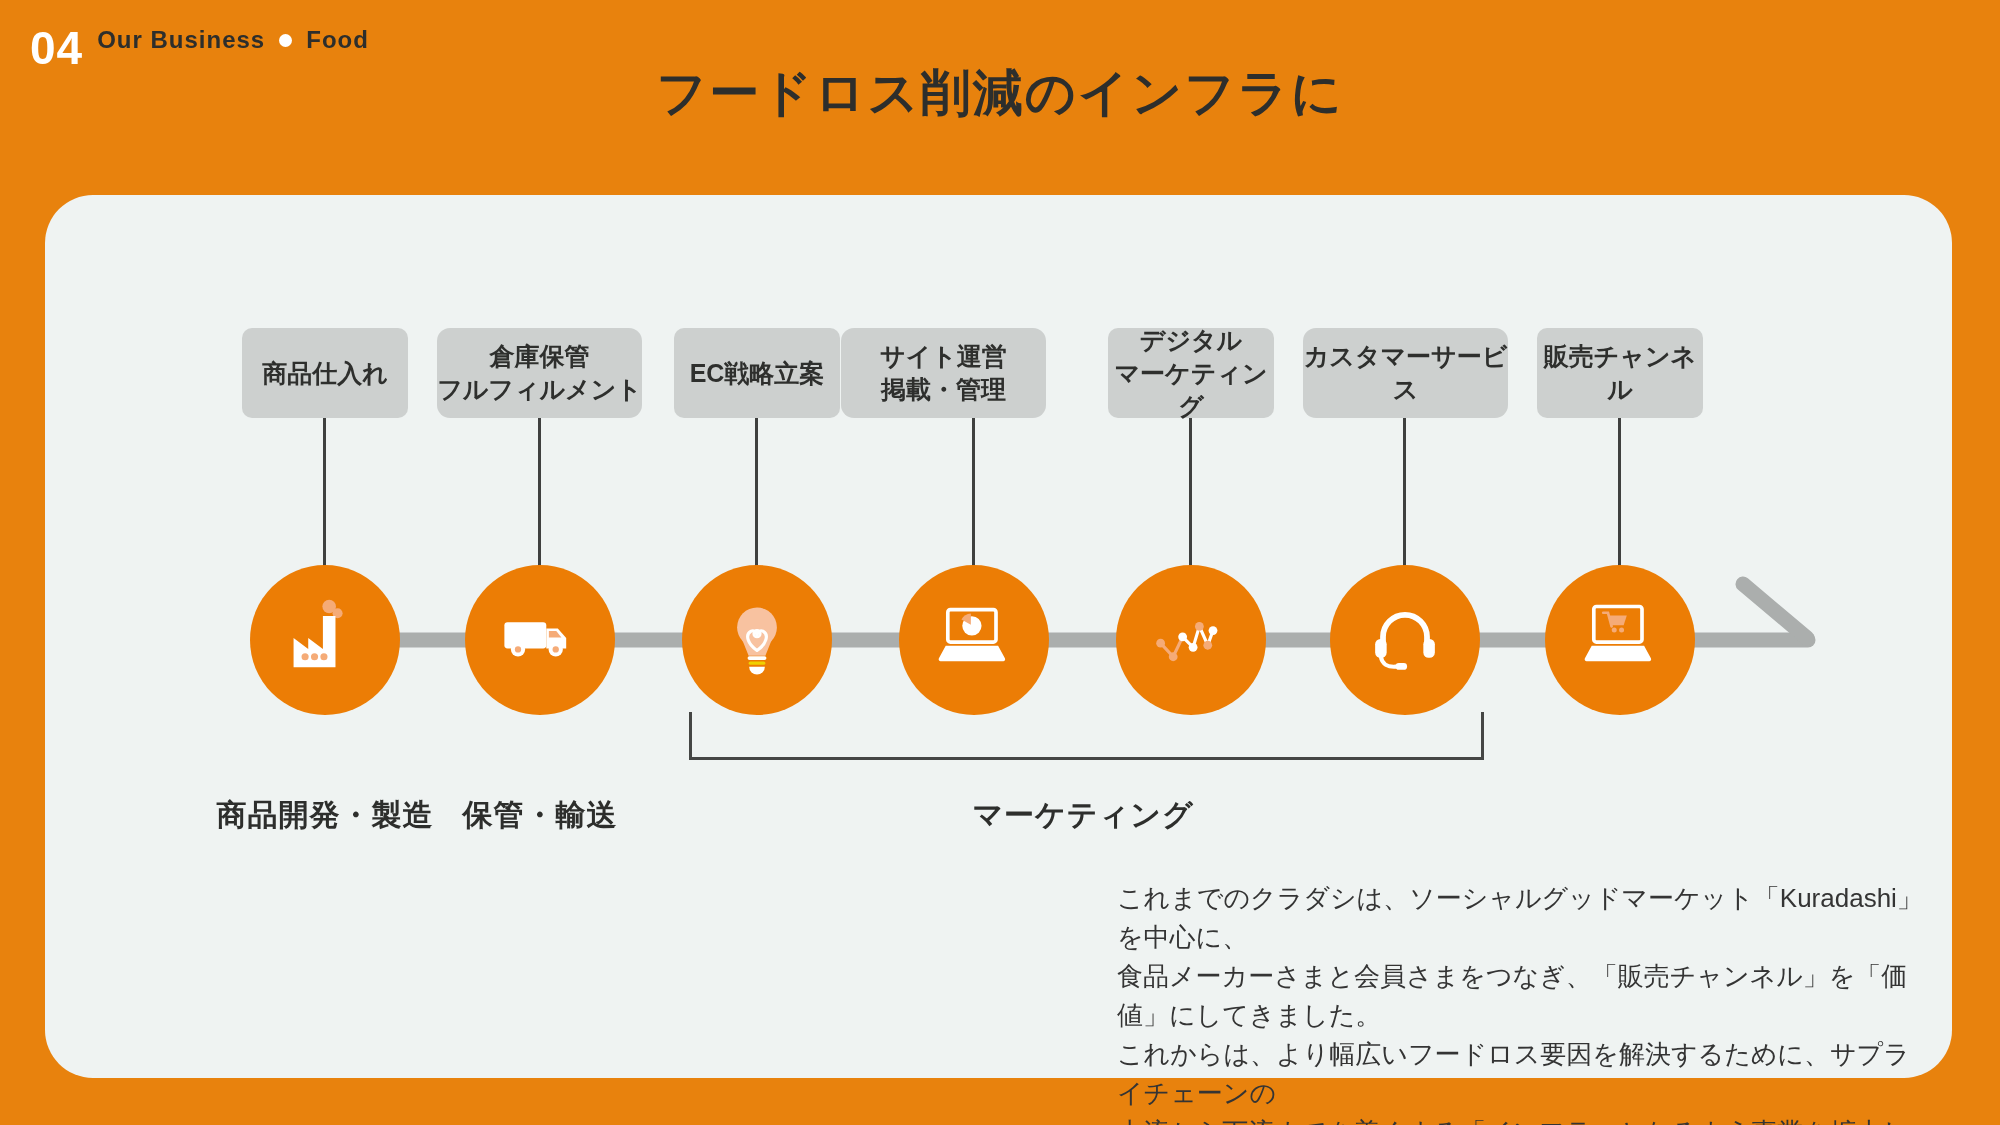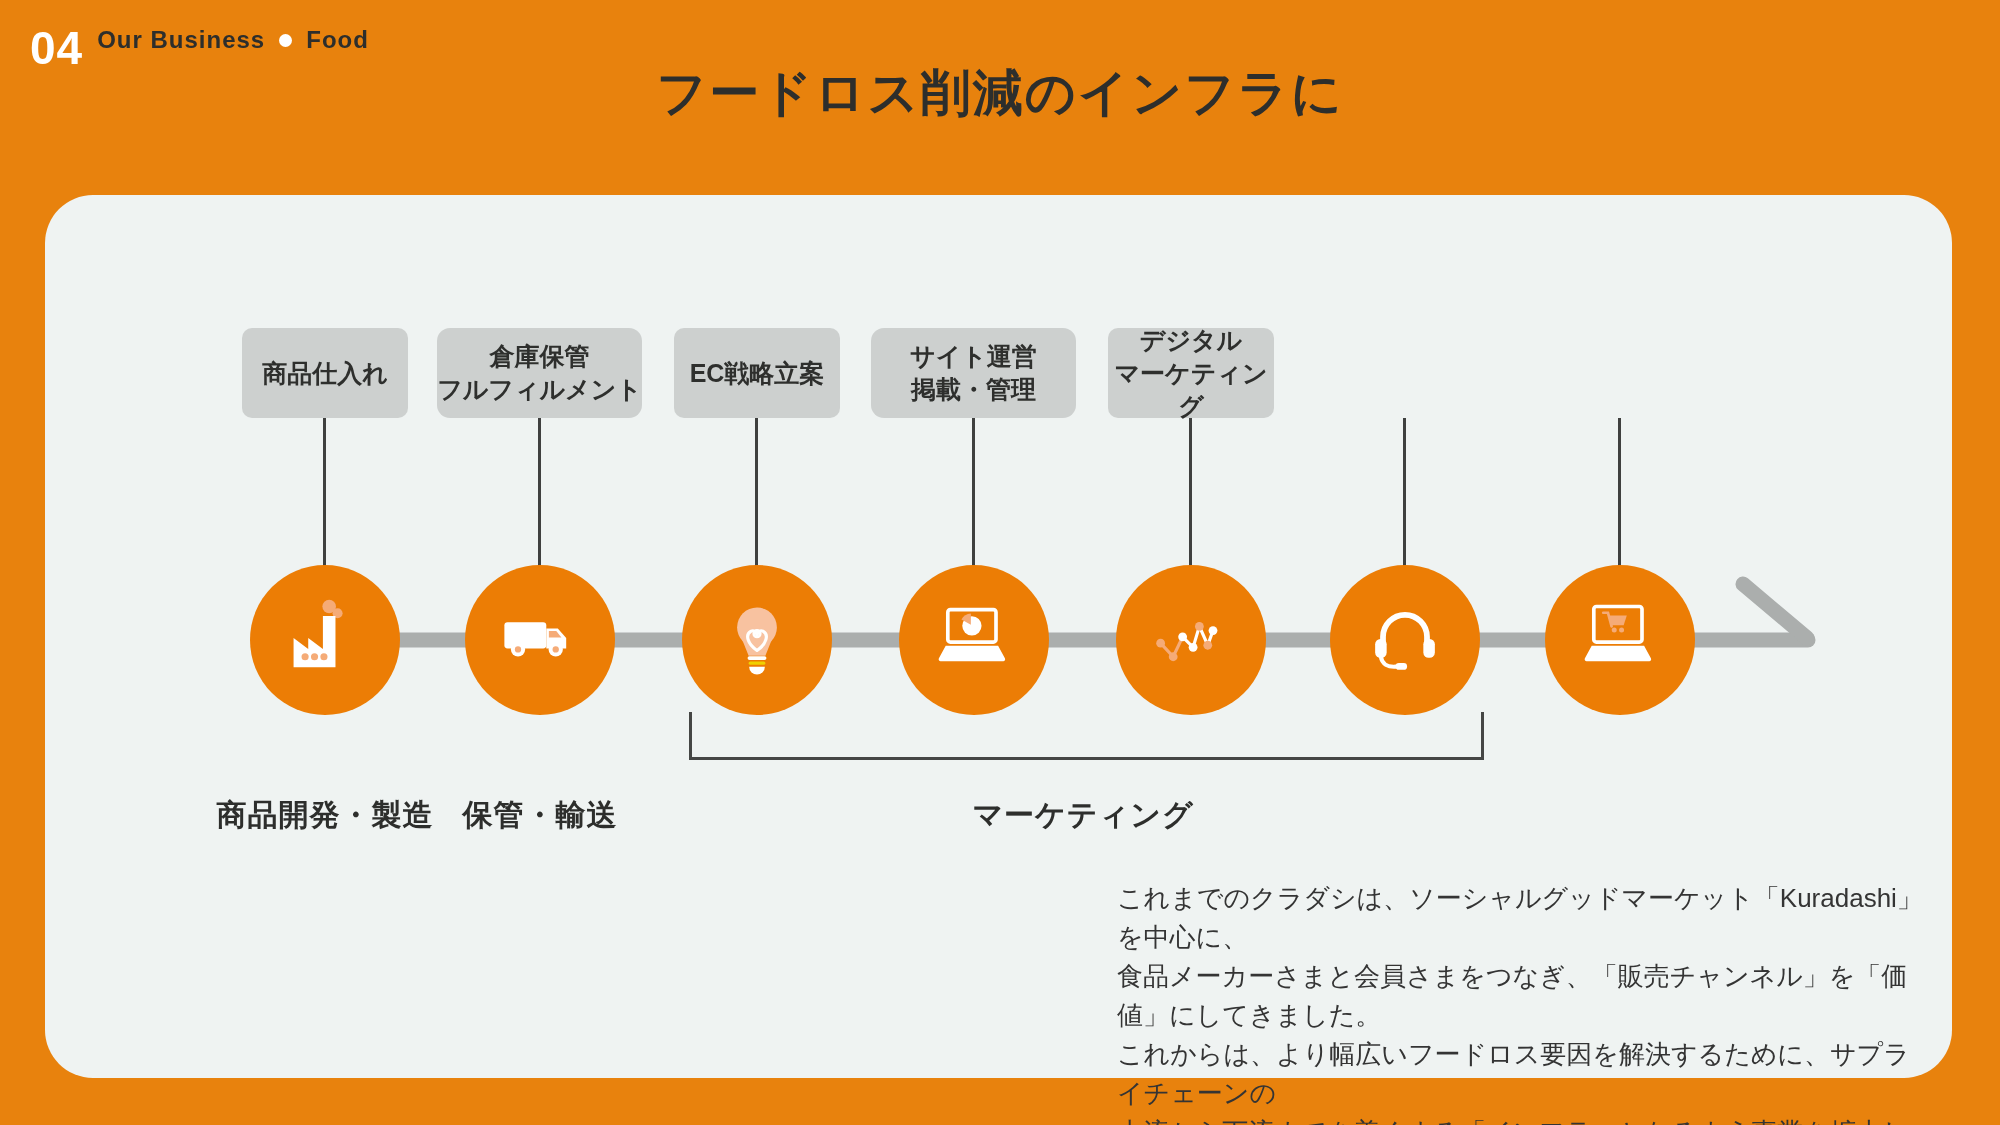--- a/index.html
+++ b/index.html
@@ -115,27 +115,33 @@
   <div class="label-box w-narrow" style="left:197px;">
     <span>商品仕入れ</span>
   </div>
   <div class="label-box w-wide" style="left:392px;">
     <span>倉庫保管</span>
     <span>フルフィルメント</span>
   </div>
   <div class="label-box w-narrow" style="left:629px;">
     <span>EC戦略立案</span>
   </div>
-  <div class="label-box w-wide" style="left:826px;">
+  <div class="label-box w-wide" style="left:796px;">
     <span>サイト運営</span>
     <span>掲載・管理</span>
   </div>
   <div class="label-box w-narrow" style="left:1063px;">
     <span>デジタル</span>
     <span>マーケティング</span>
+  </div>
+  <div class="label-box w-wide" style="left:1258px;">
+    <span>カスタマーサービス</span>
+  </div>
+  <div class="label-box w-narrow" style="left:1492px;">
+    <span>販売チャンネル</span>
   </div>
 
   <div class="step-circle" style="left:205px;">
     <svg width="88" height="88" viewBox="0 0 84 84">
       <circle class="f-acc" cx="46" cy="10" r="6.5"></circle>
       <circle class="f-acc" cx="54" cy="16.5" r="4.8"></circle>
       <path class="f-wht" d="M12 68 L12 40 L26 50.5 L26 40 L40 50.5 L40 19 L52 19 L52 68 Z"></path>
       <circle class="f-acc" cx="23" cy="58" r="3.4"></circle>
       <circle class="f-acc" cx="32" cy="58" r="3.4"></circle>
       <circle class="f-acc" cx="41" cy="58" r="3.4"></circle>

